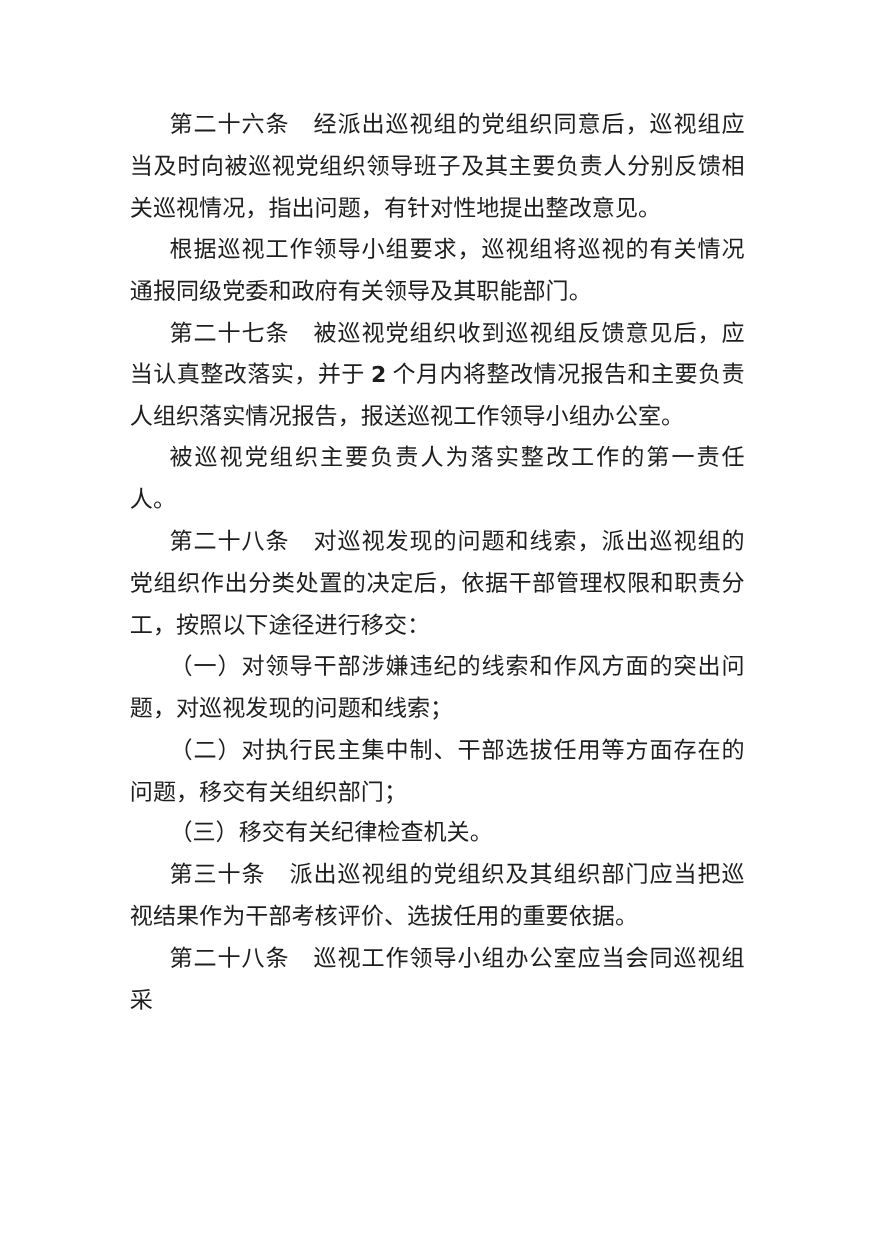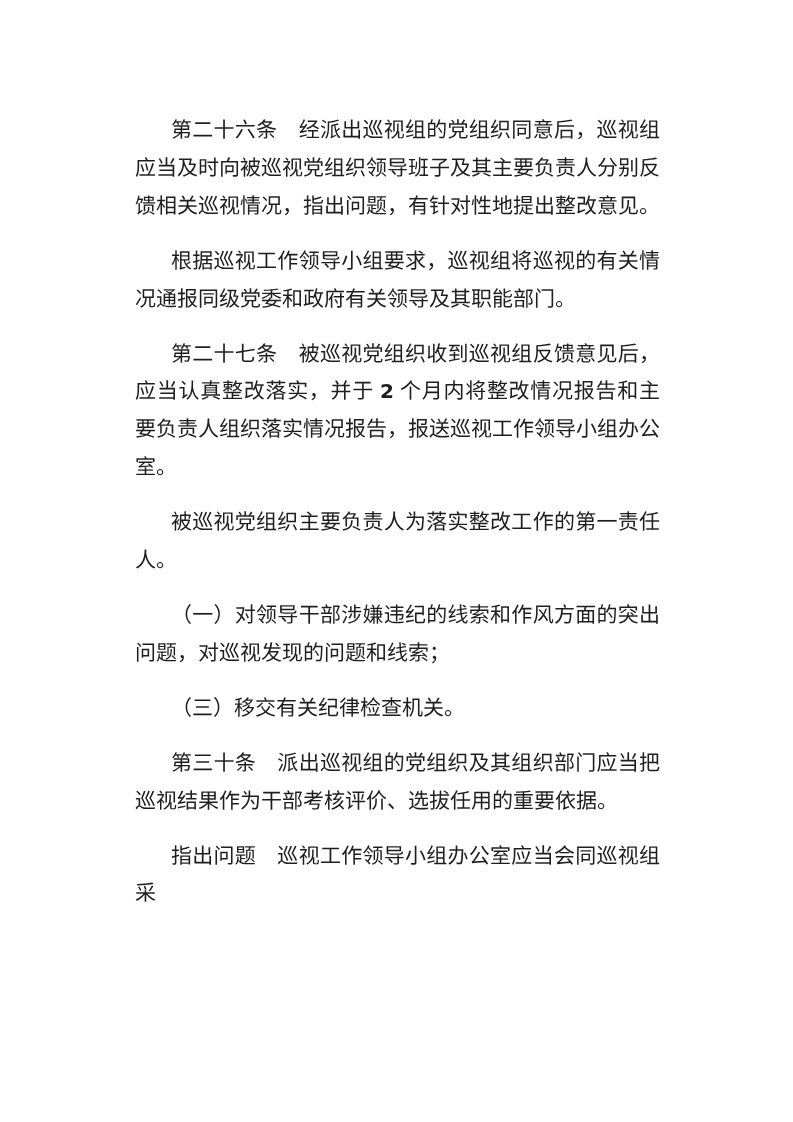--- a/index.html
+++ b/index.html
@@ -19,21 +19,21 @@
     }
     .content {
       position: absolute;
       left: 118px;
       top: 95px;
       width: 559px;
       font-size: 21px;
       line-height: 37.9px;
     }
     .para {
-      margin: 17px;
+      margin: 0;
       padding: 0;
       text-indent: 36px;
       text-align: justify;
       word-break: break-all;
       font-kerning: none;
     }
     
     .num {
       font-weight: 700;
       font-family: "DejaVu Sans", "Liberation Sans", sans-serif;
@@ -42,18 +42,20 @@
   </style>
 </head>
 <body>
 
 <div class="page">
   <div class="content">
       <p class="para">第二十六条　经派出巡视组的党组织同意后，巡视组应当及时向被巡视党组织领导班子及其主要负责人分别反馈相关巡视情况，指出问题，有针对性地提出整改意见。</p>
       <p class="para">根据巡视工作领导小组要求，巡视组将巡视的有关情况通报同级党委和政府有关领导及其职能部门。</p>
       <p class="para">第二十七条　被巡视党组织收到巡视组反馈意见后，应当认真整改落实，并于 <span class="num">2</span> 个月内将整改情况报告和主要负责人组织落实情况报告，报送巡视工作领导小组办公室。</p>
       <p class="para">被巡视党组织主要负责人为落实整改工作的第一责任人。</p>
+      <p class="para">第二十八条　对巡视发现的问题和线索，派出巡视组的党组织作出分类处置的决定后，依据干部管理权限和职责分工，按照以下途径进行移交：</p>
       <p class="para">（一）对领导干部涉嫌违纪的线索和作风方面的突出问题，对巡视发现的问题和线索；</p>
+      <p class="para">（二）对执行民主集中制、干部选拔任用等方面存在的问题，移交有关组织部门；</p>
       <p class="para">（三）移交有关纪律检查机关。</p>
       <p class="para">第三十条　派出巡视组的党组织及其组织部门应当把巡视结果作为干部考核评价、选拔任用的重要依据。</p>
-      <p class="para">指出问题　巡视工作领导小组办公室应当会同巡视组采</p>
+      <p class="para">第二十八条　巡视工作领导小组办公室应当会同巡视组采</p>
     </div>
 </div>
 
 </body></html>

